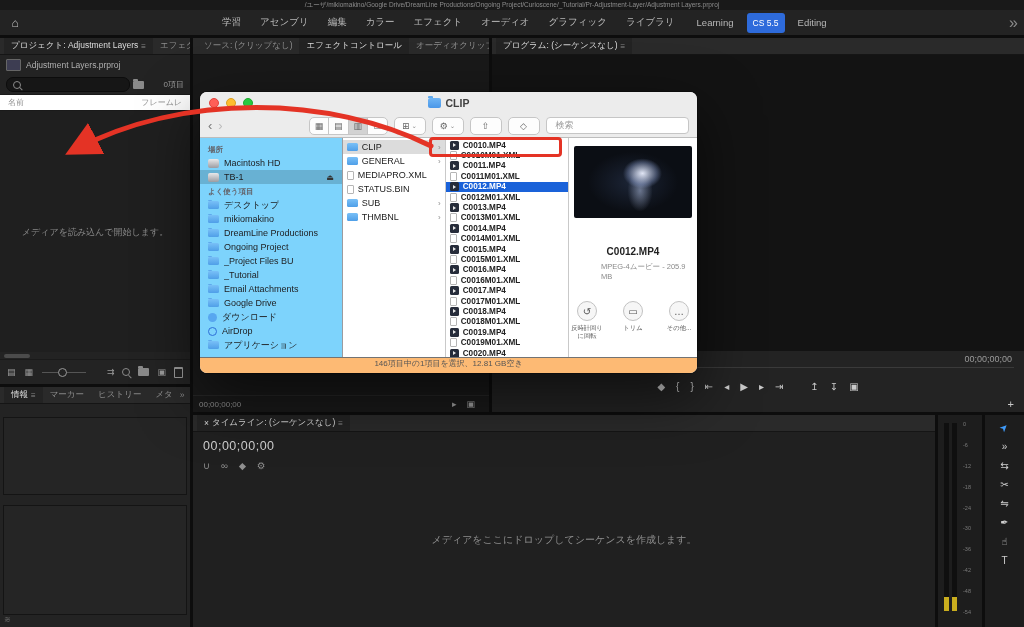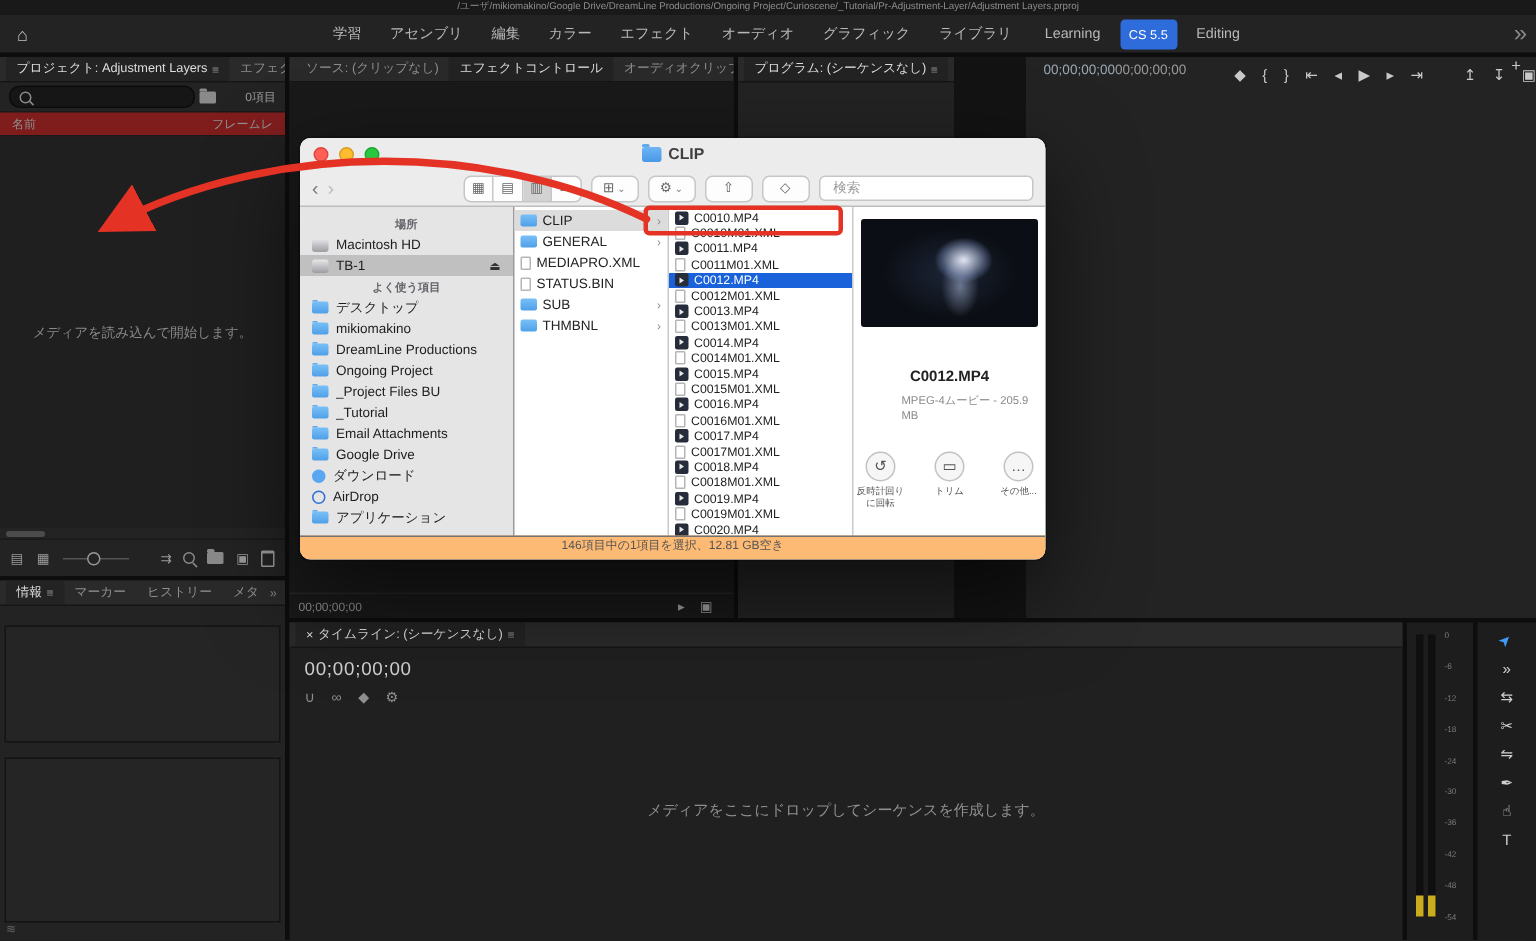--- a/index.html
+++ b/index.html
@@ -27,21 +27,21 @@
   .proj-ic{width:13px;height:10px;background:#3d3d52;border:1px solid #666;border-radius:1px;}
   .search-row{display:flex;align-items:center;padding:2px 6px;}
   .searchbox{flex:0 0 110px;height:13px;background:#161616;border:1px solid #0c0c0c;border-radius:7px;
              display:flex;align-items:center;gap:4px;padding:0 6px;color:#777;font-size:8px;}
   .lens{width:6px;height:6px;border:1px solid #8a8a8a;border-radius:50%;position:relative;flex:0 0 auto;}
   .lens::after{content:"";position:absolute;right:-2.5px;bottom:-1.5px;width:3.5px;height:1px;background:#8a8a8a;transform:rotate(45deg);}
   .count-wrap{margin-left:auto;display:flex;align-items:center;gap:20px;font-size:8px;color:#9a9a9a;}
   .mfolder{width:11px;height:8px;background:#8a8a8a;border-radius:1px;position:relative;}
   .mfolder::before{content:"";position:absolute;top:-2px;left:0;width:5px;height:2px;background:#8a8a8a;border-radius:1px 1px 0 0;}
   .cols-header{display:flex;justify-content:space-between;padding:2px 8px;font-size:8px;color:#8f8f8f;
-               background:#7f1d1d;border-top:1px solid #1a1a1a;border-bottom:1px solid #1a1a1a;}
+               background:#ffffff;border-top:1px solid #1a1a1a;border-bottom:1px solid #1a1a1a;}
   .bin{flex:1;background:#1f1f1f;position:relative;}
   .bin-text{position:absolute;top:50%;left:0;right:0;transform:translateY(-50%);text-align:center;font-size:9px;color:#8a8a8a;}
   .hscroll{height:7px;display:flex;align-items:center;padding:0 4px;}
   .hscroll-bar{width:26px;height:4px;background:#4b4b4b;border-radius:2px;}
   .proj-footer{height:24px;display:flex;align-items:center;gap:9px;padding:0 7px;font-size:9px;color:#9a9a9a;border-top:1px solid #1a1a1a;}
   .zoom-slider{width:44px;height:1px;background:#555;position:relative;}
   .zoom-knob{position:absolute;left:16px;top:-4px;width:7px;height:7px;border:1px solid #999;border-radius:50%;background:#232323;}
   .footer-right{margin-left:auto;display:flex;gap:8px;align-items:center;}
   .trash{width:7px;height:8px;border:1px solid #999;border-top:2px solid #999;border-radius:1px;}
   
@@ -50,21 +50,21 @@
   .info-box{position:absolute;left:3px;width:182px;background:#252525;border:1px solid #141414;}
   #ibox1{top:30px;height:76px;}
   #ibox2{top:118px;height:108px;}
   .grip{position:absolute;left:4px;bottom:3px;color:#666;font-size:8px;}
   
   #source-panel{left:193px;top:38px;width:296px;height:374px;display:flex;flex-direction:column;}
   .source-body{flex:1;background:#191919;position:relative;}
   .source-bottom{position:absolute;left:0;right:0;bottom:0;height:16px;border-top:1px solid #262626;
                  display:flex;align-items:center;padding:0 6px;font-size:8px;color:#8f8f8f;}
   .srcb-icons{margin-left:auto;display:flex;gap:10px;font-size:9px;color:#9f9f9f;margin-right:8px;}
-  #program-panel{left:492px;top:38px;width:532px;height:374px;display:flex;position:absolute;}
+  #program-panel{left:492px;top:38px;width:532px;height:374px;display:flex;flex-direction:column;position:absolute;}
   .video{flex:1;background:#131313;}
   .tc-row{height:16px;display:flex;align-items:center;padding:0 12px;font-size:9px;color:#9aa8b4;}
   .tc-right{margin-left:auto;color:#9a9a9a;}
   .scrub{height:6px;margin:0 10px;border-top:1px solid #3a3a3a;}
   #transport{height:24px;display:flex;align-items:center;justify-content:center;gap:11px;font-size:10px;color:#c9c9c9;}
   .tbtn.gap{margin-left:16px;}
   .prog-spacer{height:14px;position:relative;}
   .plus{position:absolute;right:10px;top:0;font-size:11px;color:#c9c9c9;}
   
   #timeline-panel{left:193px;top:415px;width:742px;height:212px;display:flex;flex-direction:column;background:#202020;}
@@ -102,21 +102,21 @@
   .seg{display:flex;border:1px solid #c6c6c6;border-radius:5px;overflow:hidden;margin-left:80px;background:#fdfdfd;}
   .seg span{width:20px;height:16px;display:flex;align-items:center;justify-content:center;font-size:9px;color:#666;border-right:1px solid #c6c6c6;}
   .seg span:last-child{border-right:none;}
   .seg .on{background:#d2d2d2;}
   .tbbtn{height:16px;min-width:22px;border:1px solid #c6c6c6;border-radius:5px;background:#fdfdfd;display:flex;
          align-items:center;justify-content:center;gap:2px;font-size:9px;color:#666;padding:0 4px;}
   .chev{font-size:6.5px;color:#888;}
   .f-search{margin-left:auto;width:142px;height:15px;border:1px solid #c6c6c6;border-radius:4px;background:#fff;
             display:flex;align-items:center;gap:4px;padding:0 5px;color:#9a9a9a;font-size:9px;}
   .f-content{position:absolute;top:46px;bottom:15px;left:0;right:0;display:flex;}
-  #fsb{width:146px;background:#e5e5e5;padding-top:4px;overflow:hidden;box-sizing:border-box;text-align:center;}
+  #fsb{width:146px;background:#7dd3fc;padding-top:4px;overflow:hidden;box-sizing:border-box;}
   .sb-head{font-size:7.5px;font-weight:bold;color:#63636a;padding:3px 8px 1px;}
   .sb-row{display:flex;align-items:center;gap:5px;height:14px;padding:0 8px;font-size:9px;color:#1d1d1f;}
   .sb-row.sel{background:rgba(0,0,0,.16);}
   .sb-lab{white-space:nowrap;overflow:hidden;}
   .sb-ic{width:11px;height:8px;background:linear-gradient(#79c0f7,#4f9fe8);border-radius:1.5px;flex:0 0 auto;position:relative;}
   .sb-ic::before{content:"";position:absolute;top:-1.5px;left:0;width:4px;height:1.5px;background:#5fa9ec;border-radius:1px 1px 0 0;}
   .sb-ic.disk{background:linear-gradient(#e8e8ea,#9c9ca2);height:9px;border-radius:2px;}
   .sb-ic.disk::before{display:none;}
   .sb-ic.airdrop{background:transparent;border:1.5px solid #2e6fd8;border-radius:50%;width:7px;height:7px;}
   .sb-ic.airdrop::before{display:none;}
@@ -129,21 +129,21 @@
   .t-arrow{margin-left:auto;color:#8e8e8e;font-size:8px;}
   .fi{flex:0 0 auto;}
   .fi-folder{width:11px;height:8px;background:linear-gradient(#79c0f7,#4f9fe8);border-radius:1.5px;}
   .fi-doc{width:7px;height:9px;background:#fff;border:1px solid #b5b5b5;border-radius:1px;box-sizing:border-box;}
   .fi-mp4{width:9px;height:9px;background:#262c3a;border-radius:1.5px;position:relative;}
   .fi-mp4::after{content:"";position:absolute;left:3px;top:2.5px;border-left:3px solid #e8e8e8;
                  border-top:2px solid transparent;border-bottom:2px solid transparent;}
   #fc2{width:127px;background:#fff;border-left:1px solid #c9c9c9;padding-top:2px;overflow:hidden;box-sizing:border-box;}
   .f-row{display:flex;align-items:center;gap:4px;height:10.4px;padding:0 4px;font-size:8.2px;color:#222;}
   .f-row.fsel{background:#1a62d9;color:#fff;}
-  .f-lab{white-space:nowrap;}
+  .f-lab{white-space:nowrap;font-weight:bold;}
   #fc3{flex:1;background:#fff;border-left:1px solid #c9c9c9;display:flex;flex-direction:column;align-items:center;}
   .thumb{width:118px;height:72px;margin-top:8px;background:#0b0e14;border-radius:2px;position:relative;overflow:hidden;}
   .thumb::before{content:"";position:absolute;top:0;left:0;right:0;bottom:0;background:
      radial-gradient(ellipse 26px 20px at 58% 38%,rgba(235,240,255,.95),rgba(150,170,220,.35) 55%,transparent 75%),
      radial-gradient(ellipse 18px 30px at 56% 62%,rgba(190,205,240,.5),transparent 70%),
      radial-gradient(ellipse 60px 40px at 50% 50%,rgba(60,80,120,.35),transparent 75%);}
   .pv-name{margin-top:28px;font-size:10px;font-weight:bold;color:#222;}
   .pv-meta{margin-top:5px;font-size:7.5px;color:#8a8a8a;padding-left:32px;}
   #pvacts{display:flex;gap:10px;margin-top:20px;}
   .pv-act{display:flex;flex-direction:column;align-items:center;gap:3px;width:36px;}
@@ -190,20 +190,24 @@
   <div id="project-panel" class="panel">
     <div class="tabstrip">
       <span class="tab active">
         <span>プロジェクト: Adjustment Layers</span>
         <span class="menu-ic">≡</span>
       </span>
       <span class="tab">
         <span>エフェクト</span>
       </span>
 
+    </div>
+    <div class="proj-row">
+      <span class="proj-ic"></span>
+      <span>Adjustment Layers.prproj</span>
     </div>
     <div class="search-row">
       <span class="searchbox">
         <span class="lens"></span>
       </span>
       <span class="count-wrap">
         <span class="mfolder"></span>
         <span>0項目</span>
       </span>
     </div>

